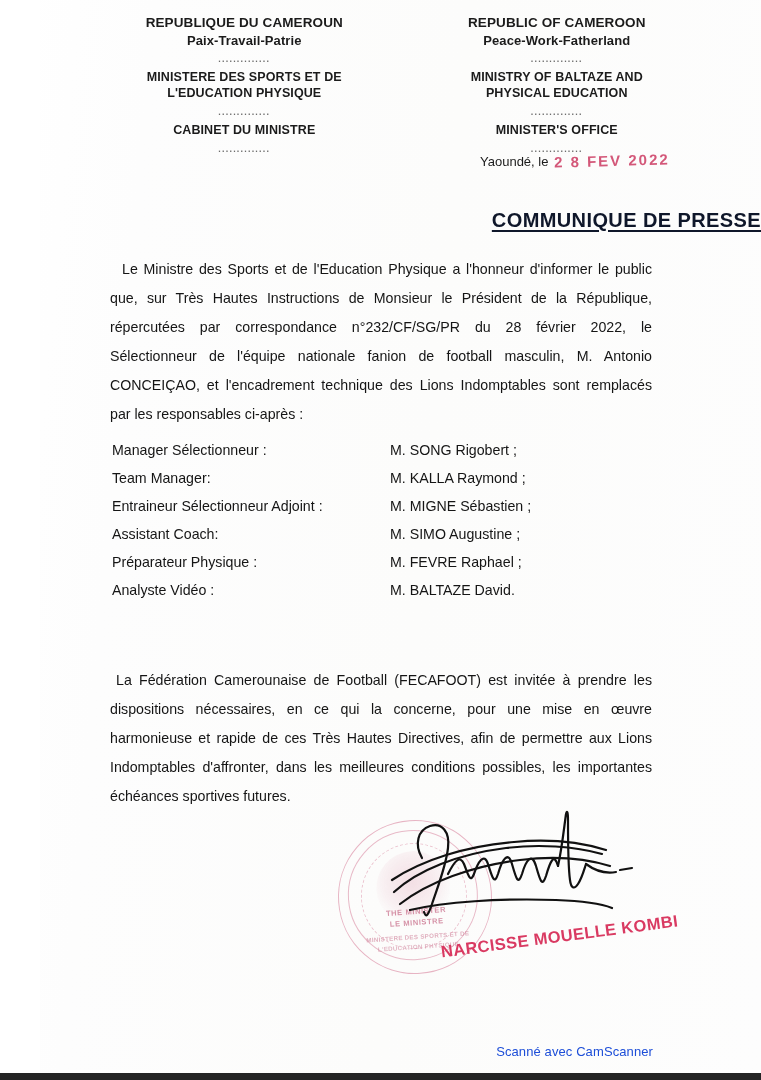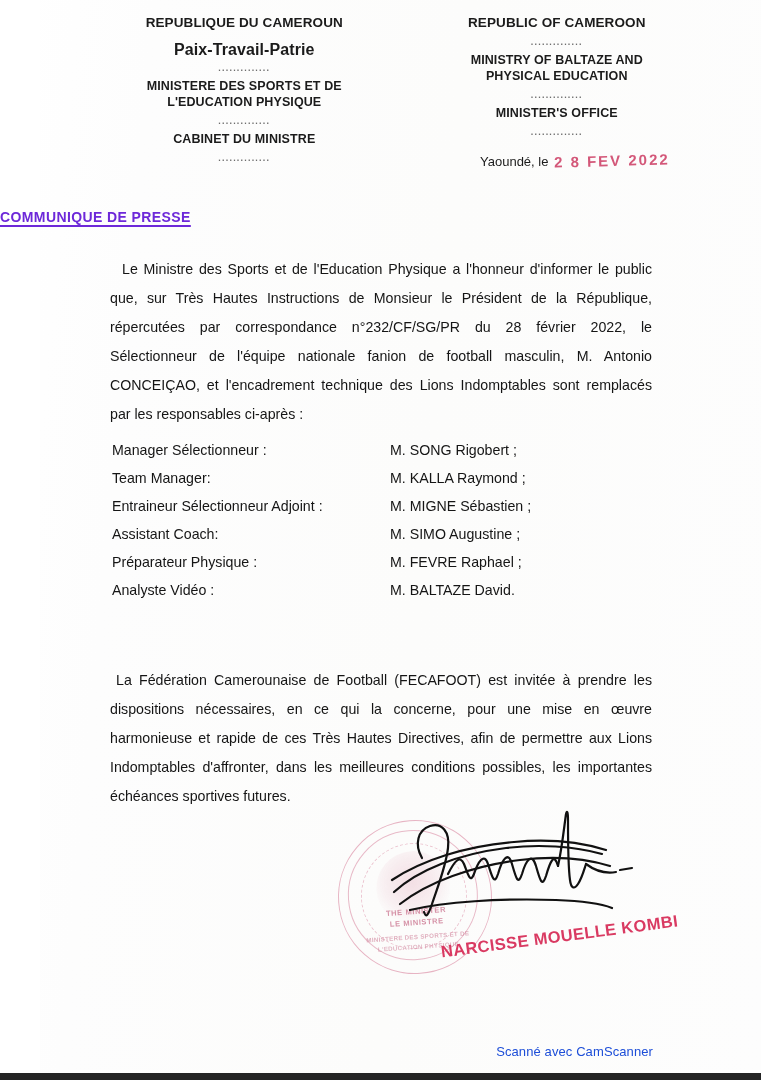--- a/index.html
+++ b/index.html
@@ -48,21 +48,21 @@
   .header-col.left { margin-left: 36px; }
   .header-col.right { margin-right: 10px; }
 
   .hline {
     font-family: "Liberation Sans", sans-serif;
     font-weight: bold;
     color: #1b1b1b;
     letter-spacing: 0.1px;
   }
   .hline.l1 { font-size: 13.5px; line-height: 17px; }
-  .hline.l2 { font-size: 16px; line-height: 15px; margin-top: 11px; }
+  .hline.l2 { font-size: 13px; line-height: 15px; margin-top: 2px; }
   .hline.l3 { font-size: 12.5px; line-height: 16px; }
   .hline.l4 { font-size: 12.5px; line-height: 16px; }
 
   .dots {
     font-size: 9px;
     letter-spacing: 1.2px;
     color: #4a4a4a;
     line-height: 12px;
     margin: 5px 0 4px;
     font-weight: bold;
@@ -89,25 +89,25 @@
     transform: rotate(-1.6deg);
     opacity: .92;
   }
 
   
   .doc-title {
     position: absolute;
     top: 209px;
     left: 0;
     right: 0;
-    text-align: left;
-    font-size: 14px;
+    text-align: right;
+    font-size: 20px;
     font-weight: bold;
     letter-spacing: 0.4px;
-    color: #6d28d9;
+    color: #0f172a;
     text-decoration: underline;
     text-underline-offset: 3px;
     text-decoration-thickness: 1.6px;
   }
 
   
   .body-block {
     position: absolute;
     left: 110px;
     width: 542px;
@@ -268,20 +268,21 @@
       <div class="dots">..............</div>
       <div class="hline l3">MINISTERE DES SPORTS ET DE</div>
       <div class="hline l3">L'EDUCATION PHYSIQUE</div>
       <div class="dots">..............</div>
       <div class="hline l4">CABINET DU MINISTRE</div>
       <div class="dots">..............</div>
     </div>
 
     <div class="header-col right">
       <div class="hline l1">REPUBLIC OF CAMEROON</div>
+      <div class="hline l2">Peace-Work-Fatherland</div>
       <div class="dots">..............</div>
       <div class="hline l3">MINISTRY OF BALTAZE AND</div>
       <div class="hline l3">PHYSICAL EDUCATION</div>
       <div class="dots">..............</div>
       <div class="hline l4">MINISTER'S OFFICE</div>
       <div class="dots">..............</div>
     </div>
   </div>
 
   <div class="dateline">

